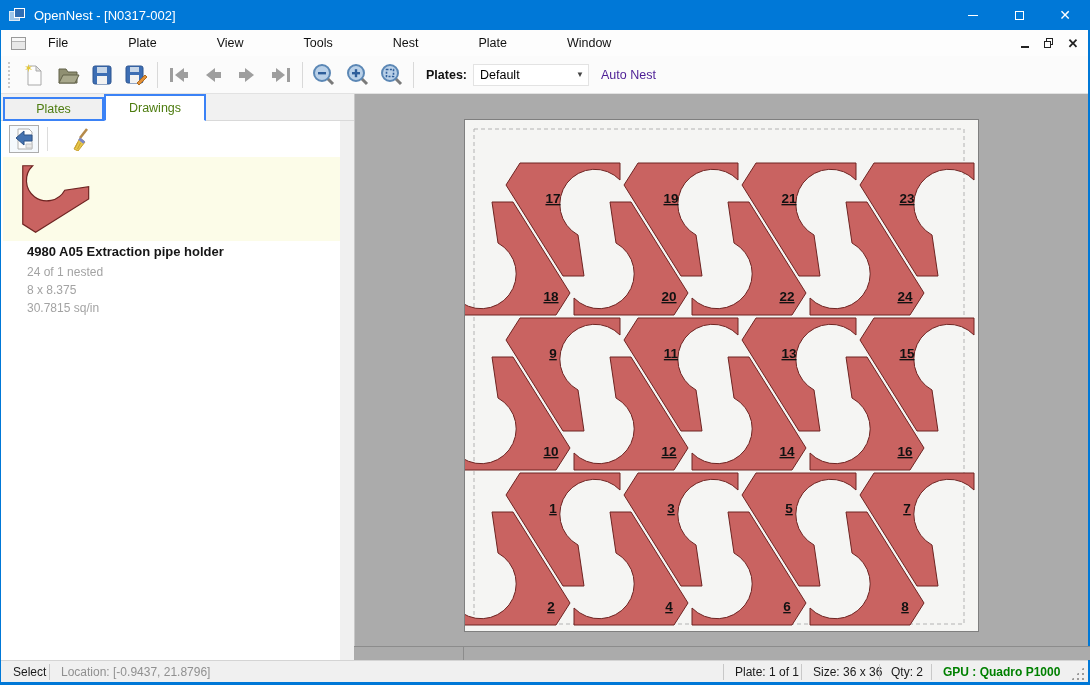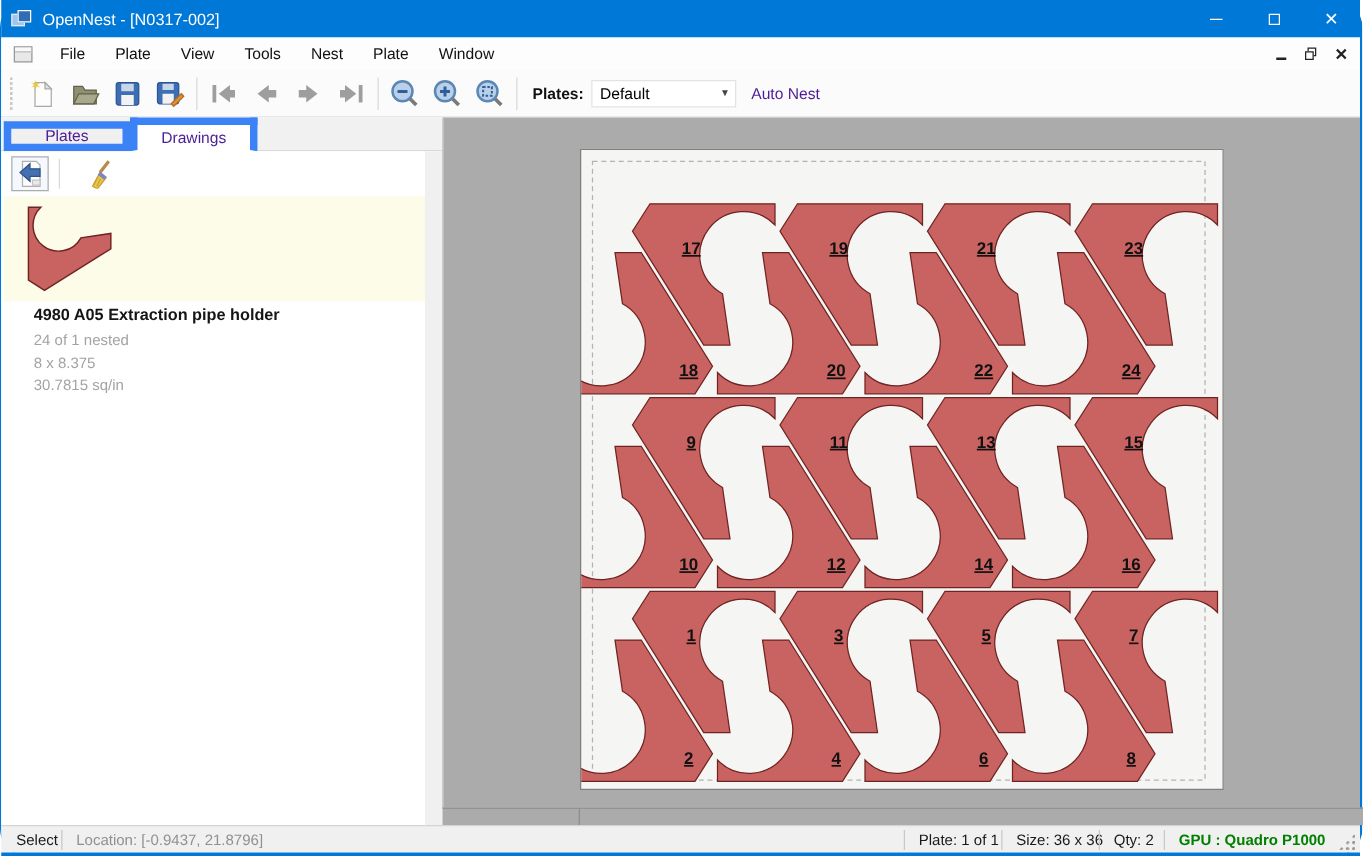--- a/index.html
+++ b/index.html
@@ -1,19 +1,19 @@
 <!DOCTYPE html>
 <html><head>
 <meta charset="utf-8">
 <style>
   * { margin:0; padding:0; box-sizing:border-box; }
   html,body { width:1090px; height:685px; overflow:hidden; }
   body { font-family:"Liberation Sans", sans-serif; font-size:12px; background:#fff; }
   #app { position:absolute; left:0; top:0; width:1090px; height:685px; background:#fff;
-         border-left:1px solid #0078D7; border-right:2px solid #0078D7;border-radius:22px; }
+         border-left:1px solid #0078D7; border-right:2px solid #0078D7; }
 
   
   .titlebar { position:absolute; left:0; top:0; width:100%; height:30px; background:#0078D7;
               display:flex; align-items:center; color:#fff; }
   .titlebar .appicon { width:16px; height:14px; margin:0 9px 0 8px; position:relative; }
   .titlebar .appicon .b1 { position:absolute; left:0; top:3px; width:11px; height:10px; border:1px solid #dce9f5; background:#9ec7ea; }
   .titlebar .appicon .b2 { position:absolute; left:5px; top:0; width:11px; height:10px; border:1px solid #ffffff; background:#2f6eb4; }
   .titlebar .title { font-size:13px; }
   .caption-btns { position:absolute; right:0; top:0; height:30px; display:flex; }
   .cap-btn { width:46px; height:30px; display:flex; align-items:center; justify-content:center; color:#fff; }
@@ -47,21 +47,21 @@
   .engine-label { font-weight:bold; font-size:12.5px; color:#111; }
   .engine-combo { width:116px; height:22px; background:#fff; border:1px solid #e3e3e3; margin-left:6px;
                   display:flex; align-items:center; justify-content:space-between; padding:0 4px 0 6px; font-size:12.5px; }
   .combo-arrow { font-size:8px; color:#444; }
   .autonest { margin-left:12px; font-size:12.5px; color:#4c1d95; }
 
   
   .leftpanel { position:absolute; left:0; top:94px; width:353px; height:566px; background:#fff; }
   .tabs { position:absolute; left:0; top:0; width:100%; height:27px; background:#f1f1f1; border-bottom:1px solid #d9d9d9; }
   .tab { position:absolute; top:3px; height:24px; display:flex; align-items:center; justify-content:center;
-         font-size:12.5px; color:#4c1d95; border:6px solid #3b82f6; background:#f0f0f0; }
+         font-size:12.5px; color:#4d7c0f; border:2px solid #3b82f6; background:#f0f0f0; }
   .tab.plates { left:2px; width:101px; }
   .tab.drawings { left:103px; width:102px; top:0; height:27px; background:#fff; border-bottom:1px solid #fff; }
   .panel-tools { position:absolute; left:0; top:27px; width:100%; height:36px; background:#fff; display:flex; align-items:center; }
   .panel-btn { width:30px; height:28px; margin-left:8px; display:flex; align-items:center; justify-content:center; }
   .panel-btn.bordered { border:1px solid #adadad; background:#f5f9fd; }
   .panel-sep { width:1px; height:24px; background:#dcdcdc; margin:0 8px; }
   .drawing-item { position:absolute; left:2px; top:63px; width:348px; height:84px; background:#fcfce8; display:flex;flex-direction:column; }
   .thumb { width:70px; height:70px; margin:7px 0 0 18px; flex:none; }
   .item-text { margin:10px 0 0 24px; }
   .item-title { font-size:13px; font-weight:bold; color:#151515; margin-bottom:4px; }
@@ -106,21 +106,21 @@
           <span class="glyph-max"></span>
         </div>
       <div class="cap-btn">
           <span class="glyph-close">✕</span>
         </div>
     </div>
   </div>
 
   <div class="menubar">
     <div class="mdi-doc-icon"></div>
-    <div id="menu-items" style="display:flex;">
+    <div id="menu-items" style="display:flex;gap:36px;">
         <div class="menu-item">File</div>
         <div class="menu-item">Plate</div>
         <div class="menu-item">View</div>
         <div class="menu-item">Tools</div>
         <div class="menu-item">Nest</div>
         <div class="menu-item">Plate</div>
         <div class="menu-item">Window</div>
       </div>
     <div class="mdi-btns">
       <div class="mdi-btn">

